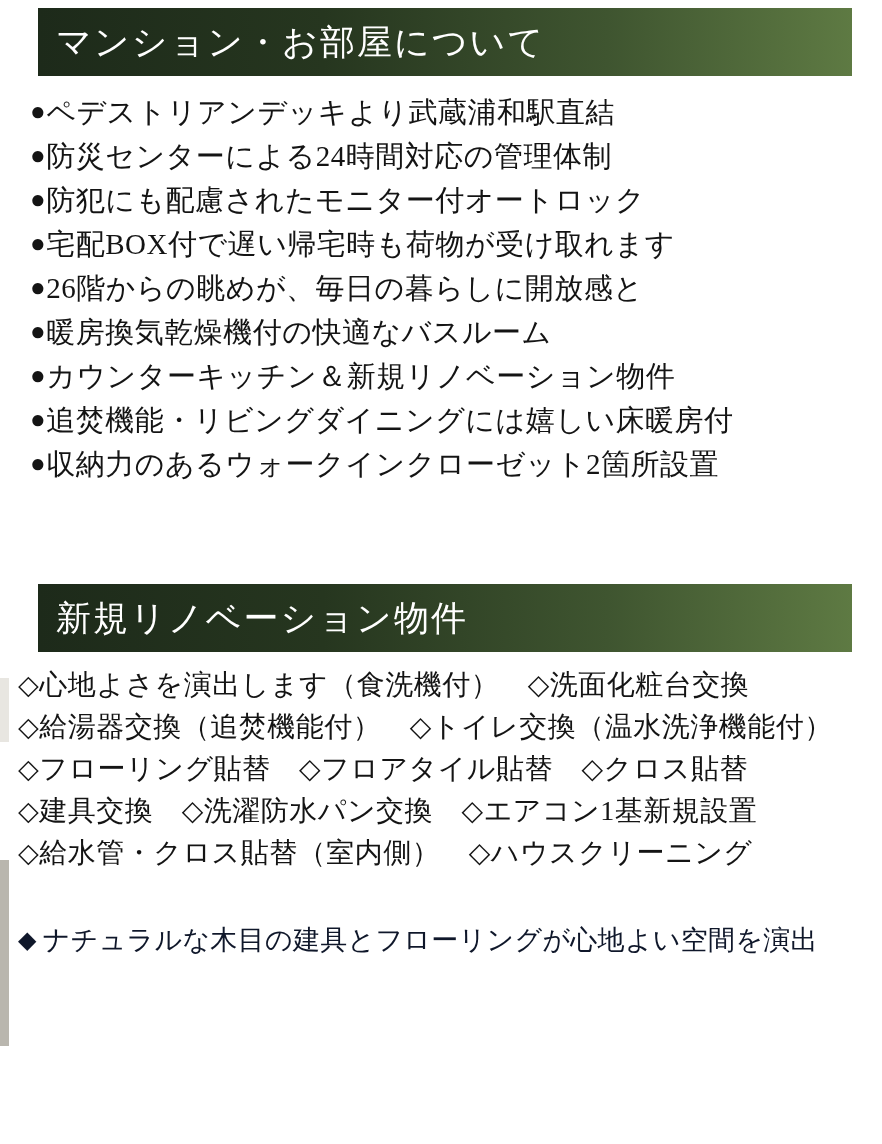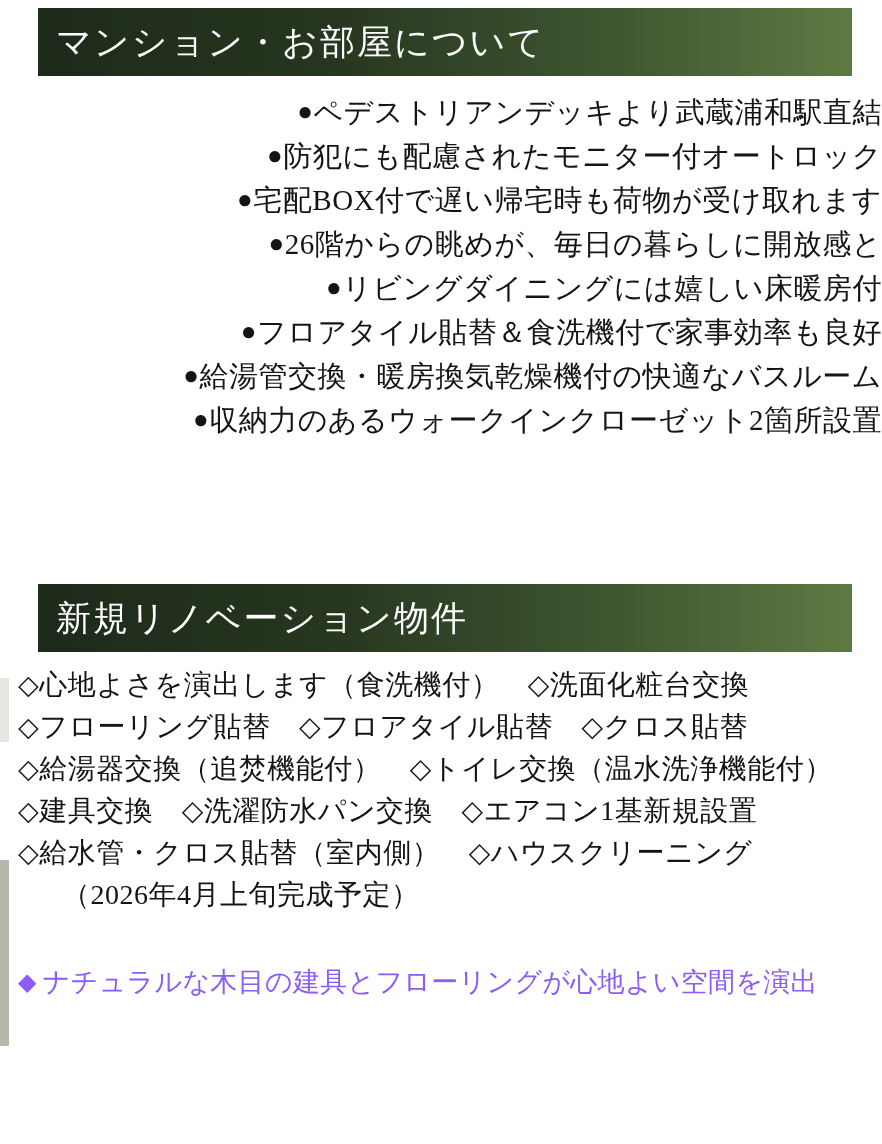--- a/index.html
+++ b/index.html
@@ -70,21 +70,20 @@
     color: #141414;
   }
 
   
   .block-mansion {
     top: 8px;
   }
   .block-mansion .bullet-list {
     margin-top: 14px;
     padding-left: 30px;
-    text-align: right;
   }
   .block-mansion .bullet-list li .mark {
     font-size: 26px;
     vertical-align: 2px;
   }
   .block-mansion .bullet-list li.cont {
     padding-left: 52px;
   }
 
   
@@ -110,21 +109,21 @@
     margin: 0;
     padding: 0 0 0 18px;
     list-style: none;
     margin-top: 46px;
   }
   .features li {
     font-size: 27px;
     line-height: 41px;
     letter-spacing: 0.3px;
     white-space: nowrap;
-    color: #8b5cf6;
+    color: #0f172a;
   }
   .features li .mark {
     font-size: 24px;
     padding-right: 6px;
     vertical-align: 1px;
   }
 </style>
 </head>
 <body>
 
@@ -132,41 +131,41 @@
 
   <div class="edge-strip one"></div>
   <div class="edge-strip two"></div>
 
   <div class="section block-mansion">
     <div class="section-header">
       <span class="title">マンション・お部屋について</span>
     </div>
     <ul class="bullet-list">
       <li><span class="mark">●</span><span>ペデストリアンデッキより武蔵浦和駅直結</span></li>
+      <li><span class="mark">●</span><span>防災センターによる24時間対応の管理体制</span></li>
       <li><span class="mark">●</span><span>防犯にも配慮されたモニター付オートロック</span></li>
       <li><span class="mark">●</span><span>宅配BOX付で遅い帰宅時も荷物が受け取れます</span></li>
       <li><span class="mark">●</span><span>26階からの眺めが、毎日の暮らしに開放感と</span></li>
-      <li><span class="mark">●</span><span>リビングダイニングには嬉しい床暖房付</span></li>
-      <li><span class="mark">●</span><span>フロアタイル貼替＆食洗機付で家事効率も良好</span></li>
-      <li><span class="mark">●</span><span>給湯管交換・暖房換気乾燥機付の快適なバスルーム</span></li>
+      <li><span class="mark">●</span><span>暖房換気乾燥機付の快適なバスルーム</span></li>
+      <li><span class="mark">●</span><span>カウンターキッチン＆新規リノベーション物件</span></li>
+      <li><span class="mark">●</span><span>追焚機能・リビングダイニングには嬉しい床暖房付</span></li>
       <li><span class="mark">●</span><span>収納力のあるウォークインクローゼット2箇所設置</span></li>
     </ul>
   </div>
 
   <div class="section block-reno">
     <div class="section-header">
       <span class="title">新規リノベーション物件</span>
     </div>
     <ul class="bullet-list">
       <li><span class="mark">◇</span><span>心地よさを演出します（食洗機付）　◇洗面化粧台交換</span></li>
+      <li><span class="mark">◇</span><span>給湯器交換（追焚機能付）　◇トイレ交換（温水洗浄機能付）</span></li>
       <li><span class="mark">◇</span><span>フローリング貼替　◇フロアタイル貼替　◇クロス貼替</span></li>
-      <li><span class="mark">◇</span><span>給湯器交換（追焚機能付）　◇トイレ交換（温水洗浄機能付）</span></li>
       <li><span class="mark">◇</span><span>建具交換　◇洗濯防水パン交換　◇エアコン1基新規設置</span></li>
       <li><span class="mark">◇</span><span>給水管・クロス貼替（室内側）　◇ハウスクリーニング</span></li>
-      <li class="cont"><span>（2026年4月上旬完成予定）</span></li>
     </ul>
 
     <ul class="features">
       <li><span class="mark">◆</span><span>ナチュラルな木目の建具とフローリングが心地よい空間を演出</span></li>
     </ul>
   </div>
 
 </div>
 
 </body></html>

